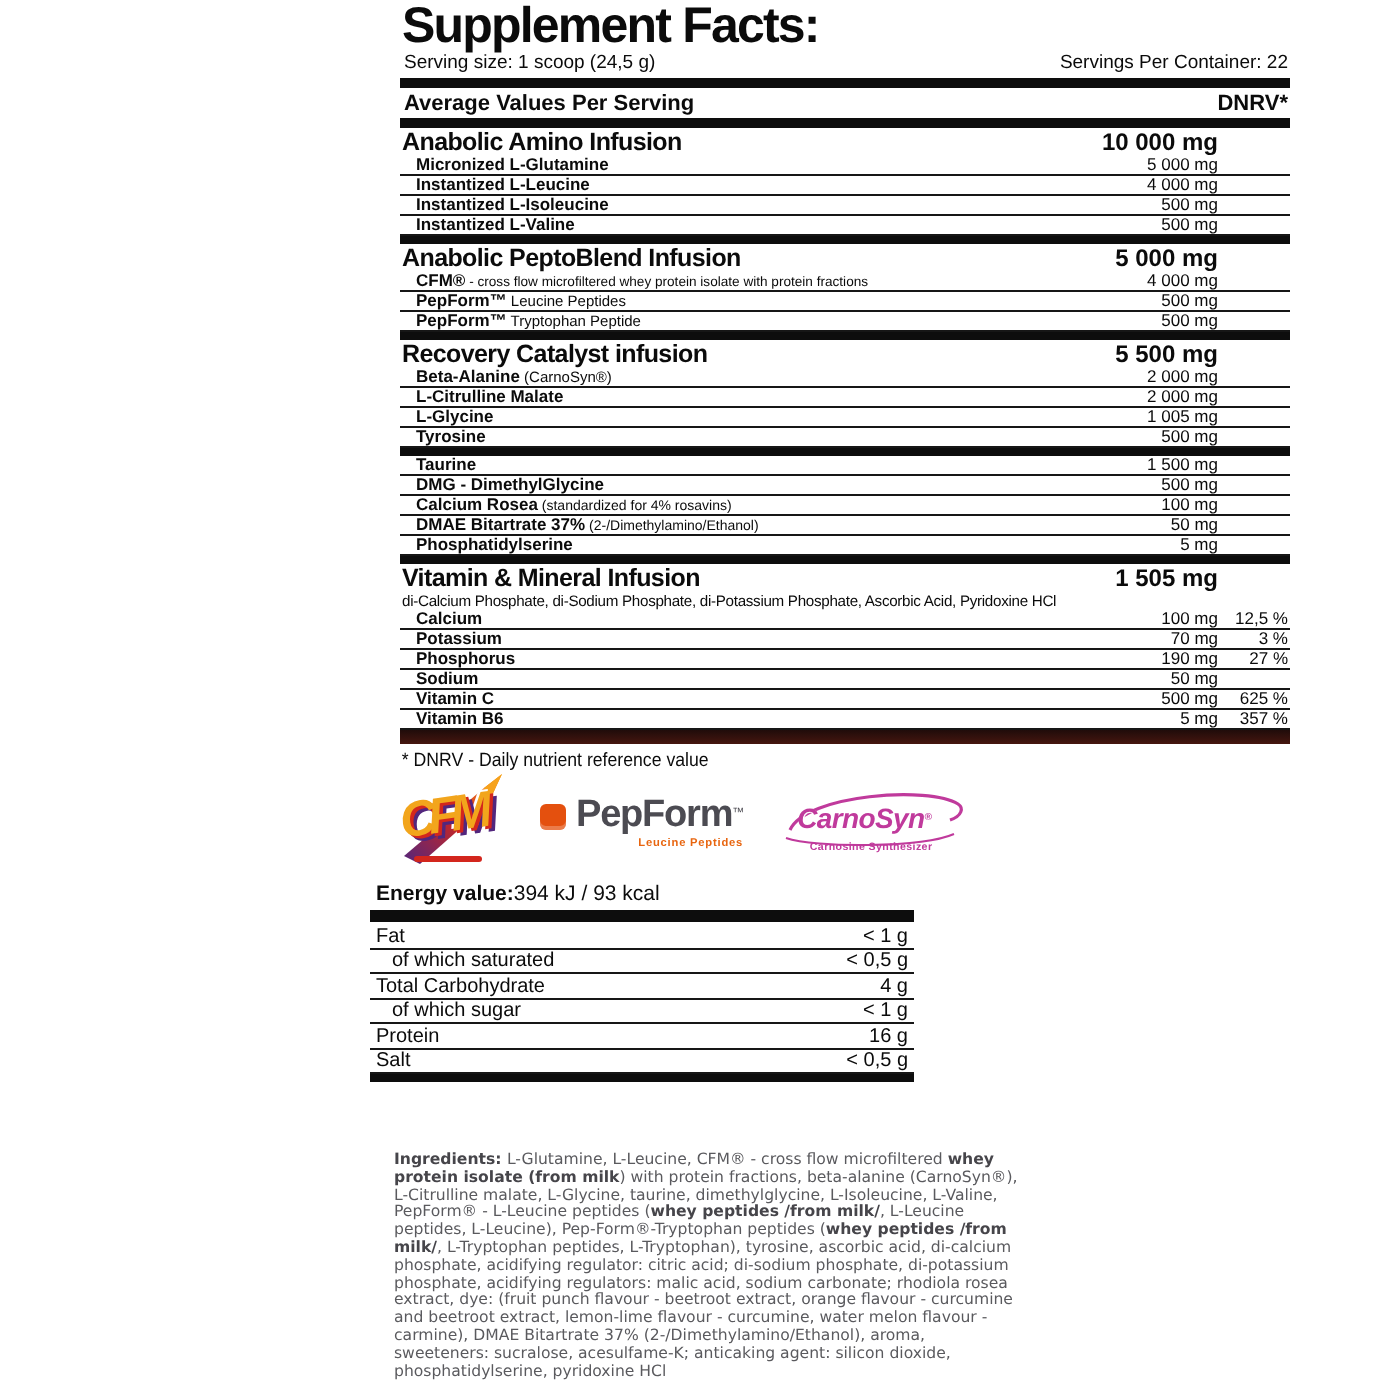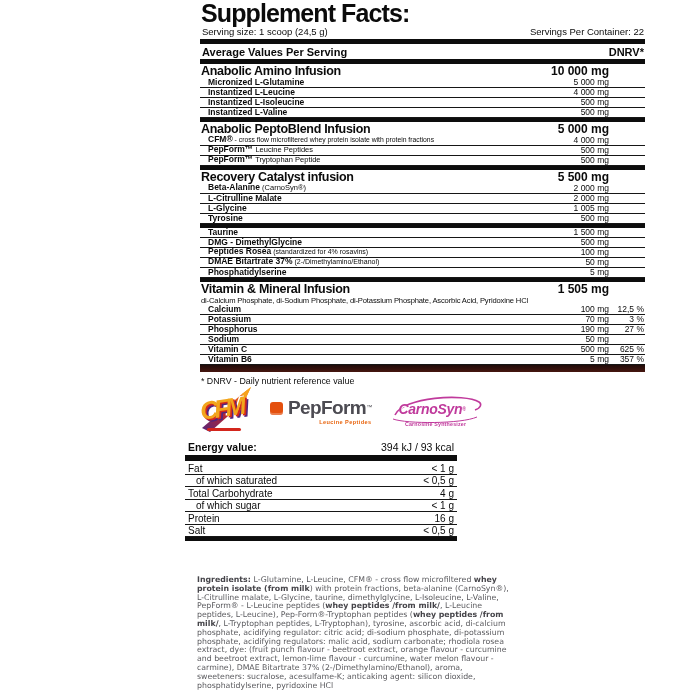--- a/index.html
+++ b/index.html
@@ -11,21 +11,21 @@
   .facts{position:absolute;left:200px;top:3px;width:445px}
   .title{font-size:25px;font-weight:bold;letter-spacing:-0.9px;line-height:21px;margin:0 0 2px 1px;white-space:nowrap}
   .serving-row{display:flex;justify-content:space-between;font-size:9.5px;line-height:11px;padding:0 1px 2px 2px}
   .bar{height:5px;background:#0d0d0d}
   .avg-row{display:flex;justify-content:space-between;font-weight:bold;font-size:11px;line-height:12px;padding:2px 1px 1px 2px}
   .shead{display:flex;align-items:center;height:14px;line-height:12px;padding:0 0 1px 1px;font-weight:bold}
   .s-name{flex:1;font-size:12.5px;letter-spacing:-0.3px;white-space:nowrap}
   .s-amt{font-size:12px;text-align:right;white-space:nowrap}
   .s-spacer{width:36px}
   .ssub{font-size:7.6px;line-height:9px;height:9px;letter-spacing:-0.15px;white-space:nowrap;padding-left:1px}
-  .srow{display:flex;align-items:flex-end;height:10px;line-height:8.8px;border-bottom:1px solid #161616;padding-left:8px}
+  .srow{display:flex;height:10px;line-height:8.8px;border-bottom:1px solid #161616;padding-left:8px}
   .r-label{flex:1;font-size:8.5px;font-weight:bold;white-space:nowrap}
   .r-note{font-weight:normal;font-size:7.5px}
   .r-note.sm{font-size:7px}
   .r-note.xs{font-size:6.8px}
   .r-amt{font-size:8.5px;text-align:right;white-space:nowrap}
   .r-pct{width:36px;font-size:8.5px;text-align:right;white-space:nowrap;padding-right:1px}
   .sbar{height:4px;background:#0d0d0d}
   .maroon{height:7px;background:linear-gradient(180deg,#200c0a,#46160f)}
   .footnote{font-size:9.6px;line-height:11px;padding:3px 0 0 1px;transform:scaleX(.92);transform-origin:left;white-space:nowrap}
 
@@ -44,21 +44,21 @@
   .pf-tag{font-size:5.6px;font-weight:bold;color:#e8650f;letter-spacing:.4px;align-self:flex-end;margin-top:2px}
   .carnosyn{position:relative;width:94px;height:36px}
   .cs-svg{position:absolute;left:0;top:0}
   .cs-word{position:absolute;left:10px;top:9px;font-size:14px;line-height:14px;font-weight:bold;font-style:italic;
            color:#c03a9c;letter-spacing:-0.3px;white-space:nowrap;text-shadow:.5px .5px 0 #ffffff}
   .cs-word sup{font-size:5px;vertical-align:top}
   .cs-tag{position:absolute;left:0;bottom:2px;width:100%;text-align:center;font-size:5.3px;font-weight:bold;color:#c03a9c;letter-spacing:.2px}
 
   
   .energy{position:absolute;left:185px;top:441px;width:272px}
-  .e-head{display:flex;justify-content:space-between;align-items:flex-end;font-size:10.5px;line-height:12px;padding:0 3px 2px 3px}
+  .e-head{display:flex;justify-content:flex-start;align-items:flex-end;font-size:10.5px;line-height:12px;padding:0 3px 2px 3px}
   .e-label{font-weight:bold}
   .ebar{height:6px;background:#0d0d0d;margin-bottom:1px}
   .erow{display:flex;justify-content:space-between;align-items:flex-end;height:12.5px;line-height:11px;
         border-bottom:1px solid #161616;padding:0 3px;font-size:10px}
   .erow.bold .e-l{font-weight:normal}
   .erow.indent .e-l{padding-left:8px}
   .ebarB{height:4px;background:#0d0d0d}
 
   
   .ingredients{position:absolute;left:197px;top:576px;width:312px;
@@ -164,21 +164,21 @@
         <span class="r-label"><b>Taurine</b></span>
         <span class="r-amt">1 500 mg</span>
         <span class="r-pct"></span>
       </div>
       <div class="srow">
         <span class="r-label"><b>DMG - DimethylGlycine</b></span>
         <span class="r-amt">500 mg</span>
         <span class="r-pct"></span>
       </div>
       <div class="srow">
-        <span class="r-label"><b>Peptides Rosea</b><span class="r-note sm"> (standardized for 4% rosavins)</span></span>
+        <span class="r-label"><b>Calcium Rosea</b><span class="r-note sm"> (standardized for 4% rosavins)</span></span>
         <span class="r-amt">100 mg</span>
         <span class="r-pct"></span>
       </div>
       <div class="srow">
         <span class="r-label"><b>DMAE Bitartrate 37%</b><span class="r-note sm"> (2-/Dimethylamino/Ethanol)</span></span>
         <span class="r-amt">50 mg</span>
         <span class="r-pct"></span>
       </div>
       <div class="srow">
         <span class="r-label"><b>Phosphatidylserine</b></span>

